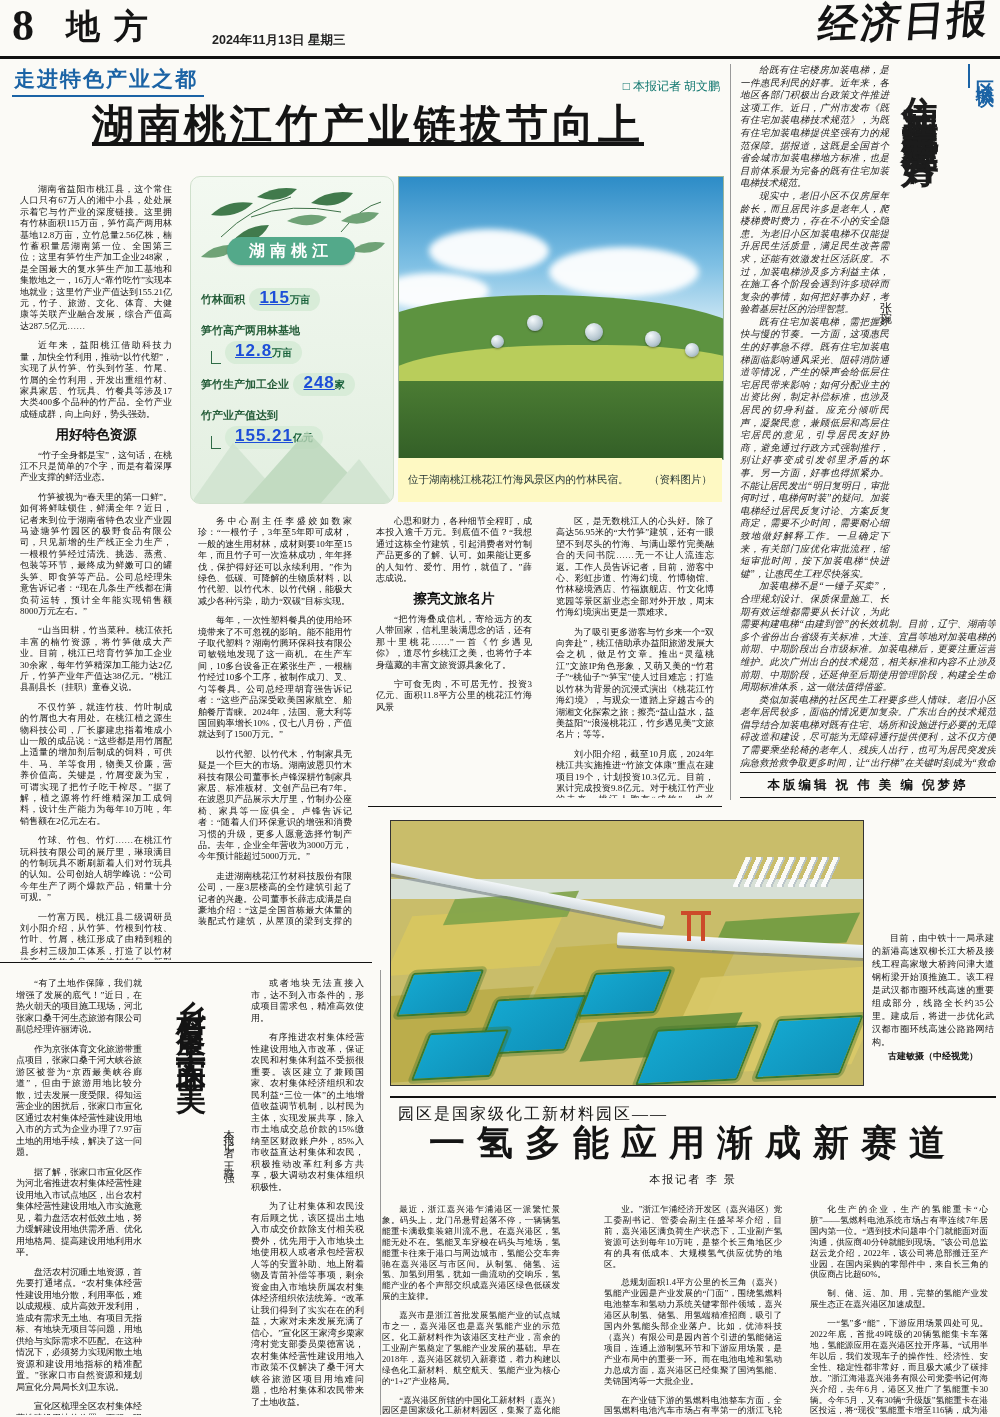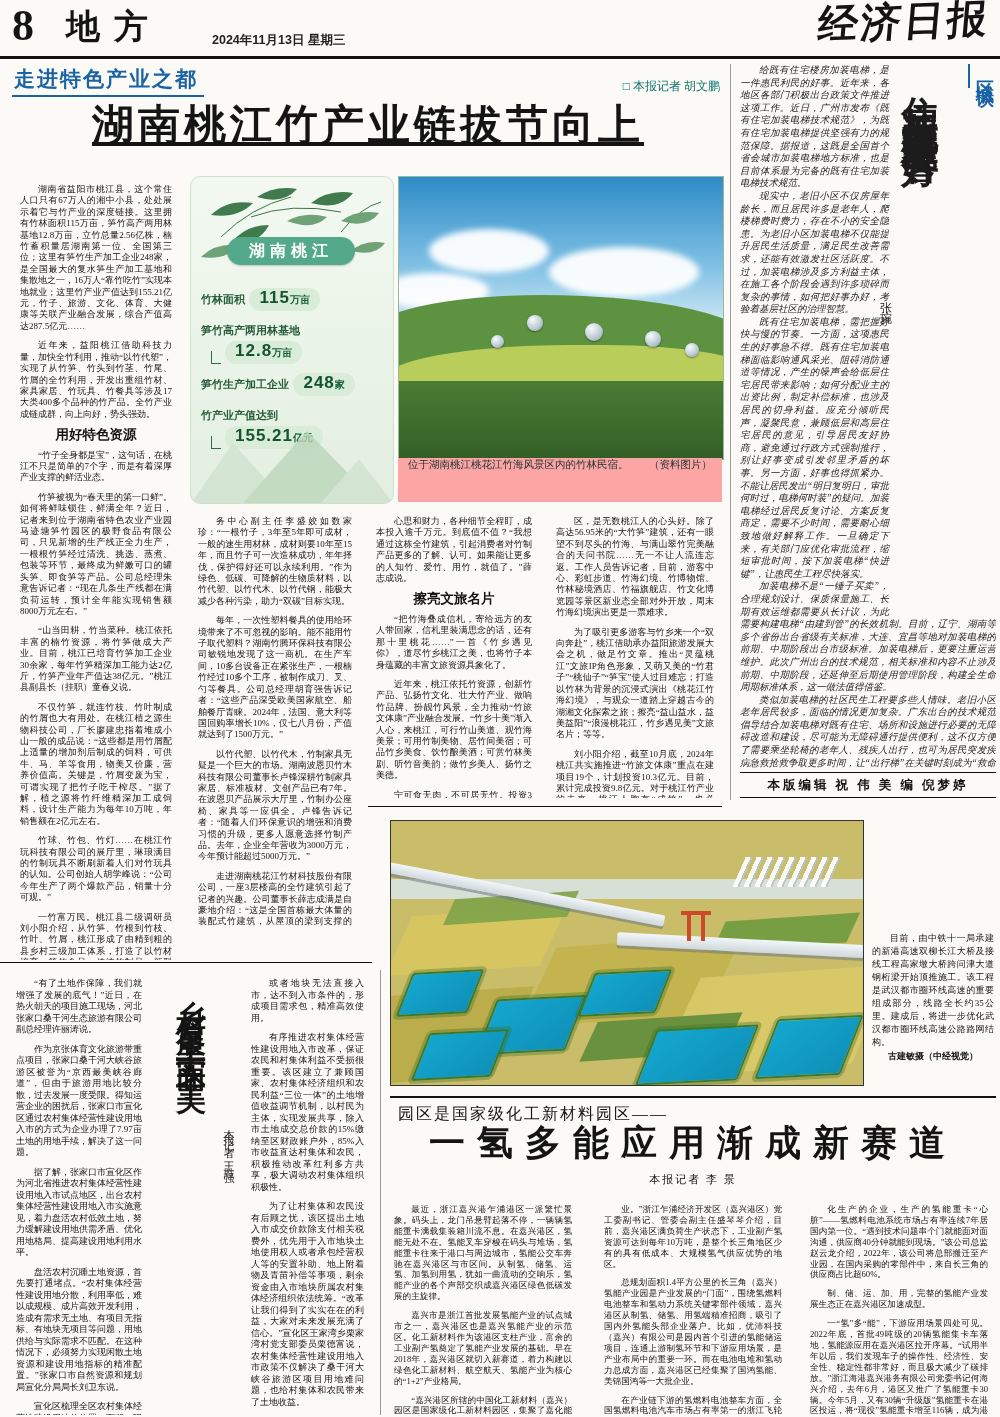--- a/index.html
+++ b/index.html
@@ -22,34 +22,34 @@
   .lead-headline{left:12px;top:100px;width:712px;font:900 42px/1.2 "Liberation Sans",sans-serif;letter-spacing:4px;text-align:center;text-decoration:underline;}
   
   .ig{left:190px;top:176px;width:202px;height:326px;background:linear-gradient(180deg,#f3f9f1,#e3efe1);border:1px solid #cfe0cc;border-radius:10px;overflow:hidden;}
   .ig-leaves{position:absolute;left:0;top:0;width:202px;height:118px;}
   .ig-title{position:absolute;left:36px;top:60px;width:128px;height:28px;background:#53a98a;border-radius:15px;
             color:#fff;font:700 16px/28px "Liberation Sans",sans-serif;text-align:center;letter-spacing:5px;box-shadow:0 1px 2px rgba(0,0,0,.2);}
   .ig-stats{position:absolute;left:10px;top:102px;width:182px;font-family:"Liberation Sans",sans-serif;}
   .ig-row{margin-top:9px;}
   .ig-label{font:700 11px/14px "Liberation Sans",sans-serif;color:#245c38;}
   .ig-pill{display:inline-block;background:#d8ecd8;border-radius:13px;padding:1px 10px 2px;white-space:nowrap;}
-  .ig-pill b{font:700 17px/18px "Liberation Sans",sans-serif;color:#14532d;letter-spacing:1px;}
+  .ig-pill b{font:700 17px/18px "Liberation Sans",sans-serif;color:#1d4ed8;letter-spacing:1px;text-decoration:underline;}
   .ig-pill i{font:700 10px/18px "Liberation Sans",sans-serif;font-style:normal;color:#155f38;}
   .ig-sub{margin:3px 0 0 10px;display:flex;align-items:flex-end;}
   .ig-elbow{width:9px;height:12px;border-left:1.5px solid #2e6b46;border-bottom:1.5px solid #2e6b46;margin-right:4px;}
   .ig-mountains{position:absolute;left:0;bottom:0;width:202px;height:78px;opacity:.8;}
   
   .photo1{left:398px;top:176px;width:324px;height:282px;overflow:hidden;border:1px solid #9db79b;}
   .p1-sky{position:absolute;inset:0 0 auto 0;height:160px;background:linear-gradient(180deg,#2d8cc7,#7fc0e4 55%,#dff0f8);}
   .cloud{position:absolute;background:#fff;border-radius:50%;filter:blur(3px);opacity:.95;}
   .p1-ridge{position:absolute;left:-10%;top:118px;width:120%;height:90px;background:#5d9340;border-radius:45% 55% 0 0;}
   .p1-band{position:absolute;left:-5%;top:168px;width:115%;height:70px;background:#b9cd5b;border-radius:50% 40% 0 0;}
   .p1-fore{position:absolute;left:0;bottom:0;width:100%;height:78px;background:linear-gradient(180deg,#4b7c33,#335f27);}
   .pod{position:absolute;border-radius:50%;background:radial-gradient(circle at 35% 30%,#f6fafc,#b9c9d2 60%,#7f95a0);box-shadow:0 1px 2px rgba(0,0,0,.4);}
-  .photo1-cap{left:398px;top:458px;width:324px;height:44px;background:#fca5a5;display:flex;justify-content:space-between;align-items:flex-start;padding:0 10px;box-sizing:border-box;}
+  .photo1-cap{left:398px;top:458px;width:324px;height:44px;background:#fef9c3;display:flex;justify-content:space-between;align-items:center;padding:0 10px;box-sizing:border-box;}
   .photo1-cap span{font:10.5px/14px "Liberation Serif",serif;color:#233;}
   
   .rule{background:#111;}
   
   .vrule{background:#999;width:1px;}
   .opinion{left:740px;top:64px;width:256px;height:704px;overflow:hidden;font:9.5px/12.6px "Liberation Serif",serif;color:#1c1c1c;}
   .opinion p{margin:0;text-indent:2em;text-align:justify;font-style:italic;}
   .op-float{float:right;width:100px;height:548px;margin:0 0 6px 7px;position:relative;}
   .op-title{position:absolute;left:2px;top:4px;height:540px;writing-mode:vertical-rl;font:900 37px/1.15 "Liberation Sans",sans-serif;letter-spacing:5px;}
   .op-label{position:absolute;right:0;top:0;writing-mode:vertical-rl;font:700 18px/1.1 "Liberation Serif",serif;color:#1b63a5;border-left:2.5px solid #1b63a5;padding:2px 2px 10px 4px;letter-spacing:4px;}
@@ -184,21 +184,20 @@
   <div class="abs news lead-col" style="left:190px;top:508px;width:170px;height:420px;">
     <p>务中心副主任李盛姣如数家珍：“一根竹子，3年至5年即可成材，一般的速生用材林，成材则要10年至15年，而且竹子可一次造林成功，年年择伐，保护得好还可以永续利用。”作为绿色、低碳、可降解的生物质材料，以竹代塑、以竹代木、以竹代钢，能极大减少各种污染，助力“双碳”目标实现。</p>
     <p>每年，一次性塑料餐具的使用给环境带来了不可忽视的影响。能不能用竹子取代塑料？湖南竹腾环保科技有限公司敏锐地发现了这一商机。在生产车间，10多台设备正在紧张生产，一根楠竹经过10多个工序，被制作成刀、叉、勺等餐具。公司总经理胡育强告诉记者：“这些产品深受欧美国家航空、船舶餐厅青睐。2024年，法国、意大利等国回购率增长10%，仅七八月份，产值就达到了1500万元。”</p>
     <p>以竹代塑、以竹代木，竹制家具无疑是一个巨大的市场。湖南波恩贝竹木科技有限公司董事长卢锋深耕竹制家具家居、标准板材、文创产品已有7年。在波恩贝产品展示大厅里，竹制办公座椅、家具等一应俱全。卢锋告诉记者：“随着人们环保意识的增强和消费习惯的升级，更多人愿意选择竹制产品。去年，企业全年营收为3000万元，今年预计能超过5000万元。”</p>
     <p>走进湖南桃花江竹材科技股份有限公司，一座3层楼高的全竹建筑引起了记者的兴趣。公司董事长薛志成满是自豪地介绍：“这是全国首栋最大体量的装配式竹建筑，从屋顶的梁到支撑的柱，从室内的装饰到户外的庭院，全部采用竹材科技自主研发生产的竹质工程材。无论是强度、硬度、柔韧度，与中高端木材比不相上下。”为了建起这栋全竹建筑，薛志成可没少费</p>
   </div>
   <div class="abs news lead-col" style="left:368px;top:508px;width:172px;height:290px;">
     <p>心思和财力，各种细节全程盯，成本投入逾千万元。到底值不值？“我想通过这栋全竹建筑，引起消费者对竹制产品更多的了解、认可。如果能让更多的人知竹、爱竹、用竹，就值了。”薛志成说。</p>
     <p class="sec-head">擦亮文旅名片</p>
     <p>“把竹海叠成信札，寄给远方的友人带回家，信札里装满思念的话，还有那十里桃花……”一首《竹乡遇见你》，道尽竹乡桃江之美，也将竹子本身蕴藏的丰富文旅资源具象化了。</p>
-    <p>近年来，桃江依托竹资源，创新竹产品、弘扬竹文化、壮大竹产业、做响竹品牌、扮靓竹风景，全力推动“竹旅文体康”产业融合发展。“竹乡十美”渐入人心，来桃江，可行竹山美道、观竹海美景；可用竹制美物、居竹间美宿；可品竹乡美食、饮竹酿美酒；可赏竹林美剧、听竹音美韵；做竹乡美人、扬竹之美德。</p>
     <p>宁可食无肉，不可居无竹。投资3亿元、面积11.8平方公里的桃花江竹海风景</p>
   </div>
   <div class="abs news lead-col" style="left:548px;top:508px;width:174px;height:290px;">
     <p>区，是无数桃江人的心头好。除了高达56.95米的“大竹笋”建筑，还有一眼望不到尽头的竹海、与满山翠竹完美融合的天问书院……无一不让人流连忘返。工作人员告诉记者，目前，游客中心、彩虹步道、竹海幻境、竹博物馆、竹林秘境酒店、竹福旗舰店、竹文化博览园等景区新业态全部对外开放，周末竹海幻境演出更是一票难求。</p>
     <p>为了吸引更多游客与竹乡来一个“双向奔赴”，桃江借助承办益阳旅游发展大会之机，做足竹文章。推出“灵蕴桃江”文旅IP角色形象，又萌又美的“竹君子”“桃仙子”“笋宝”使人过目难忘；打造以竹林为背景的沉浸式演出《桃花江竹海幻境》，与观众一道踏上穿越古今的湖湘文化探索之旅；擦亮“益山益水，益美益阳”“浪漫桃花江，竹乡遇见美”文旅名片；等等。</p>
     <p>刘小阳介绍，截至10月底，2024年桃江共实施推进“竹旅文体康”重点在建项目19个，计划投资10.3亿元。目前，累计完成投资9.8亿元。对于桃江竹产业的未来，桃江人胸有“成竹”，也必将“势”如破竹。</p>
   </div>
 
   <div class="abs rule" style="left:368px;top:806px;width:354px;height:1px;"></div>
   <div class="abs rule" style="left:0;top:962px;width:372px;height:1px;"></div>
@@ -262,21 +261,21 @@
   </div>
   <div class="abs photo2-cap">
     <p>目前，由中铁十一局承建的新港高速双柳长江大桥及接线工程高家墩大桥跨问津大道钢桁梁开始顶推施工。该工程是武汉都市圈环线高速的重要组成部分，线路全长约35公里。建成后，将进一步优化武汉都市圈环线高速公路路网结构。</p>
     <span class="photo2-credit">古建敏摄（中经视觉）</span>
   </div>
 
   <div class="abs hyd-rule"></div>
   <div class="abs hyd-kicker">园区是国家级化工新材料园区——</div>
   <div class="abs hyd-byline">本报记者 李 景</div>
   <div class="abs hyd-headline">一氢多能应用渐成新赛道</div>
-  <div class="abs news hyd-col" style="left:386px;">
+  <div class="abs news hyd-col" style="left:374px;">
     <p>最近，浙江嘉兴港乍浦港区一派繁忙景象。码头上，龙门吊悬臂起落不停，一辆辆氢能重卡满载集装箱川流不息。在嘉兴港区，氢能无处不在。氢能叉车穿梭在码头与堆场，氢能重卡往来于港口与周边城市，氢能公交车奔驰在嘉兴港区与市区间。从制氢、储氢、运氢、加氢到用氢，犹如一曲流动的交响乐，氢能产业的各个声部交织成嘉兴港区绿色低碳发展的主旋律。</p>
     <p>嘉兴市是浙江首批发展氢能产业的试点城市之一，嘉兴港区也是嘉兴氢能产业的示范区。化工新材料作为该港区支柱产业，富余的工业副产氢奠定了氢能产业发展的基础。早在2018年，嘉兴港区就切入新赛道，着力构建以绿色化工新材料、航空航天、氢能产业为核心的“1+2”产业格局。</p>
     <p>“嘉兴港区所辖的中国化工新材料（嘉兴）园区是国家级化工新材料园区，集聚了嘉化能源、三江化工、合盛硅业、华泓新材料等一大批化工企</p>
   </div>
   <div class="abs news hyd-col" style="left:596px;">
     <p>业。”浙江乍浦经济开发区（嘉兴港区）党工委副书记、管委会副主任盛琴琴介绍，目前，嘉兴港区满负荷生产状态下，工业副产氢资源可达到每年10万吨，是整个长三角地区少有的具有低成本、大规模氢气供应优势的地区。</p>
     <p>总规划面积1.4平方公里的长三角（嘉兴）氢能产业园是产业发展的“门面”，围绕氢燃料电池整车和氢动力系统关键零部件领域，嘉兴港区从制氢、储氢、用氢端精准招商，吸引了国内外氢能头部企业落户。比如，优沛科技（嘉兴）有限公司是园内首个引进的氢能储运项目，连通上游制氢环节和下游应用场景，是产业布局中的重要一环。而在电池电堆和氢动力总成方面，嘉兴港区已经集聚了国鸿氢能、美锦国鸿等一大批企业。</p>
     <p>在产业链下游的氢燃料电池整车方面，全国氢燃料电池汽车市场占有率第一的浙江飞轮汽车已在嘉兴港区累计改装并销售近300辆氢燃料卡车和客车。在加氢方面，港区已建成并投用加氢站3座，设计加氢能力达到3.5吨/12小时。</p>
     <p>国鸿氢能是国内最早实现燃料电池电堆规模</p>
   </div>

